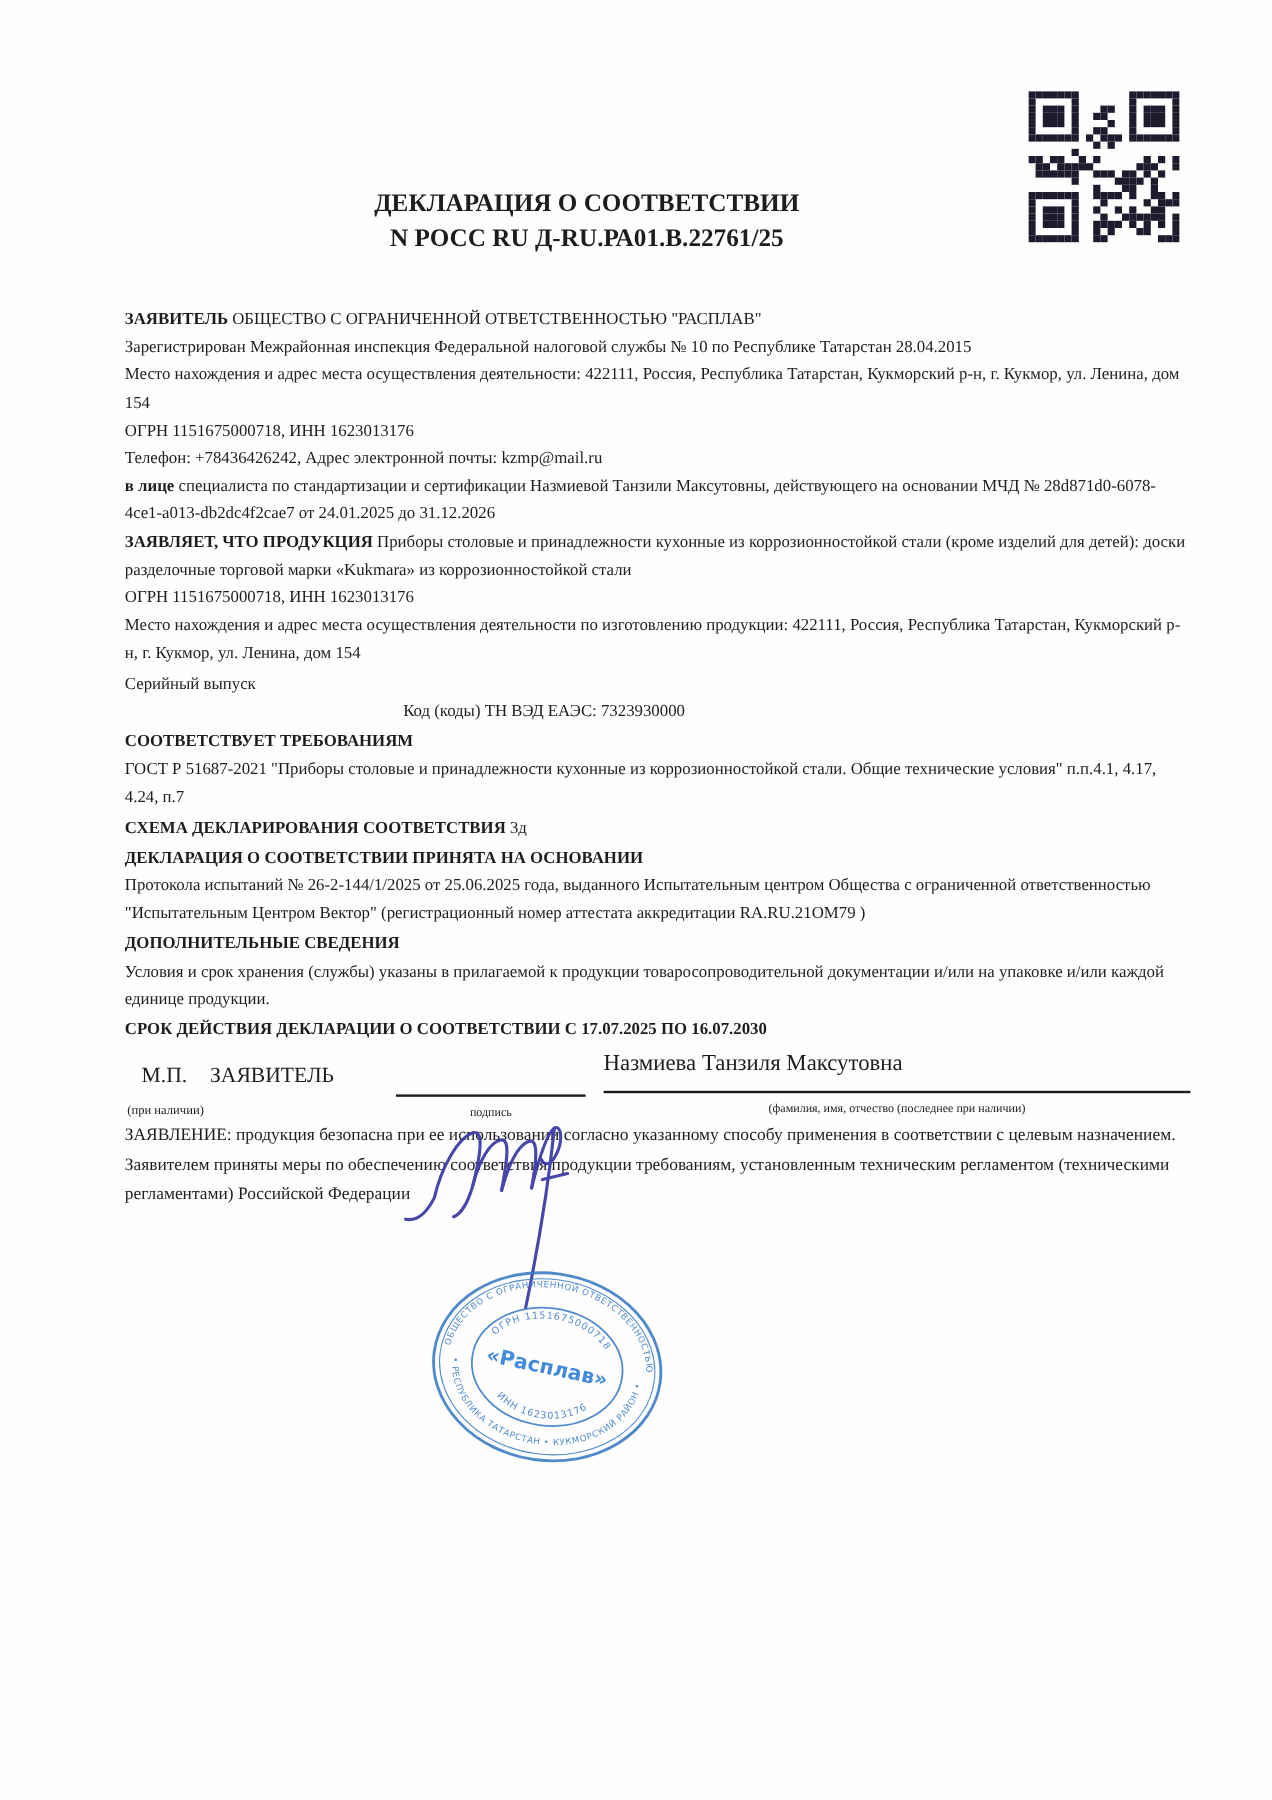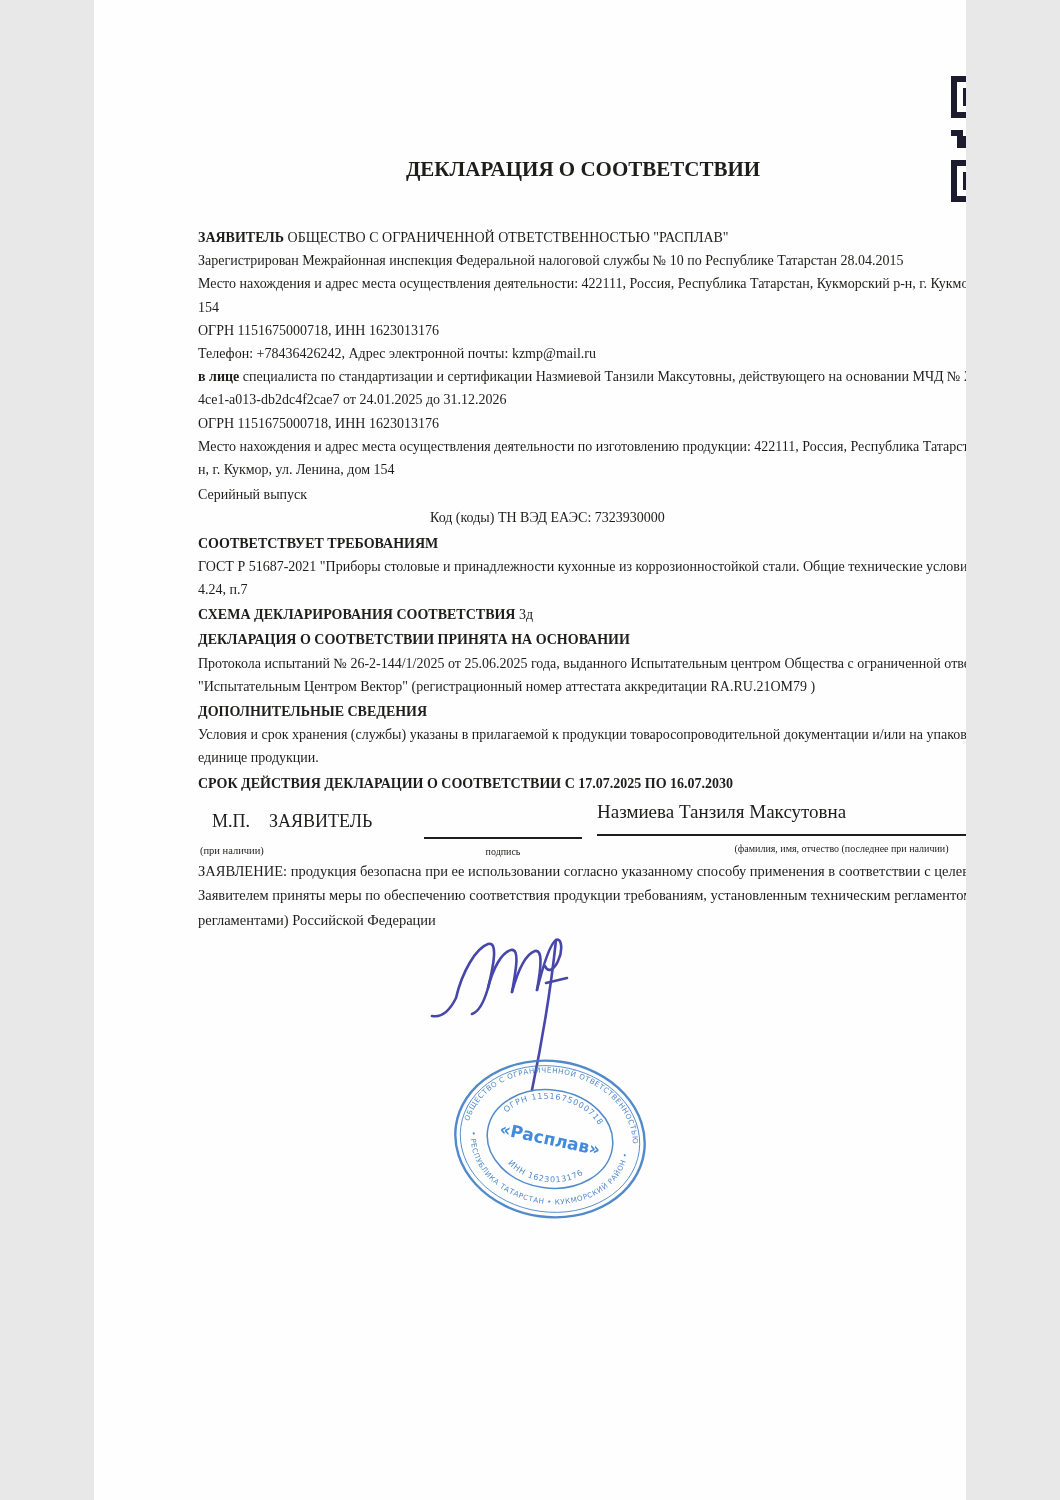--- a/index.html
+++ b/index.html
@@ -1,16 +1,16 @@
 <!DOCTYPE html>
 <html><head>
 <meta charset="utf-8">
 <style>
   html,body{margin:0;padding:0;background:#e8e8e8;}
-  .page{position:relative;width:872px;height:1500px;background:#fefefe;
+  .page{position:relative;width:1060px;height:1500px;background:#fefefe;
         font-family:"Liberation Serif",serif;color:#1d1d1b;overflow:hidden;margin:0 auto;}
   .col{position:absolute;left:104px;top:0;width:885px;}
   .title-block{margin-top:155px;width:770px;text-align:center;font-weight:bold;
                font-size:21px;line-height:29px;}
   .body-block{margin-top:42px;font-size:14px;line-height:23.2px;}
   .body-block p{margin:0;}
   p.gap{margin-top:2px;}
   .b{font-weight:bold;}
   .code-line{padding-left:232px;margin-top:2px;}
   .sig-area{position:relative;height:56px;margin-top:12px;font-size:18px;}
@@ -238,29 +238,31 @@
         <rect x="108" y="120" width="6" height="6"></rect>
         <rect x="114" y="120" width="6" height="6"></rect>
         <rect x="120" y="120" width="6" height="6"></rect>
       </g>
   </svg>
 
   <div class="col">
 
     <div class="title-block">
       <div>ДЕКЛАРАЦИЯ О СООТВЕТСТВИИ</div>
+      <div>N РОСС RU Д-RU.РА01.В.22761/25</div>
     </div>
 
     <div class="body-block">
       <p><b class="b">ЗАЯВИТЕЛЬ</b> <span>ОБЩЕСТВО С ОГРАНИЧЕННОЙ ОТВЕТСТВЕННОСТЬЮ "РАСПЛАВ"</span></p>
       <p><span>Зарегистрирован Межрайонная инспекция Федеральной налоговой службы № 10 по Республике Татарстан 28.04.2015</span></p>
       <p><span>Место нахождения и адрес места осуществления деятельности: 422111, Россия, Республика Татарстан, Кукморский р-н, г. Кукмор, ул. Ленина, дом 154</span></p>
       <p><span>ОГРН 1151675000718, ИНН 1623013176</span></p>
       <p><span>Телефон: +78436426242, Адрес электронной почты: kzmp@mail.ru</span></p>
       <p><b class="b">в лице</b> <span>специалиста по стандартизации и сертификации Назмиевой Танзили Максутовны, действующего на основании МЧД № 28d871d0-6078-4ce1-a013-db2dc4f2cae7 от 24.01.2025 до 31.12.2026</span></p>
+      <p><b class="b">ЗАЯВЛЯЕТ, ЧТО ПРОДУКЦИЯ</b> <span>Приборы столовые и принадлежности кухонные из коррозионностойкой стали (кроме изделий для детей): доски разделочные торговой марки «Kukmara» из коррозионностойкой стали</span></p>
       <p><span>ОГРН 1151675000718, ИНН 1623013176</span></p>
       <p><span>Место нахождения и адрес места осуществления деятельности по изготовлению продукции: 422111, Россия, Республика Татарстан, Кукморский р-н, г. Кукмор, ул. Ленина, дом 154</span></p>
       <p class="gap"><span>Серийный выпуск</span></p>
       <p class="code-line"><span>Код (коды) ТН ВЭД ЕАЭС: 7323930000</span></p>
       <p class="b gap"><span>СООТВЕТСТВУЕТ ТРЕБОВАНИЯМ</span></p>
       <p><span>ГОСТ Р 51687-2021 "Приборы столовые и принадлежности кухонные из коррозионностойкой стали. Общие технические условия" п.п.4.1, 4.17, 4.24, п.7</span></p>
       <p class="gap"><b class="b">СХЕМА ДЕКЛАРИРОВАНИЯ СООТВЕТСТВИЯ</b> <span>3д</span></p>
       <p class="b gap"><span>ДЕКЛАРАЦИЯ О СООТВЕТСТВИИ ПРИНЯТА НА ОСНОВАНИИ</span></p>
       <p><span>Протокола испытаний № 26-2-144/1/2025 от 25.06.2025 года, выданного Испытательным центром Общества с ограниченной ответственностью "Испытательным Центром Вектор" (регистрационный номер аттестата аккредитации RA.RU.21ОМ79 )</span></p>
       <p class="b gap"><span>ДОПОЛНИТЕЛЬНЫЕ СВЕДЕНИЯ</span></p>

